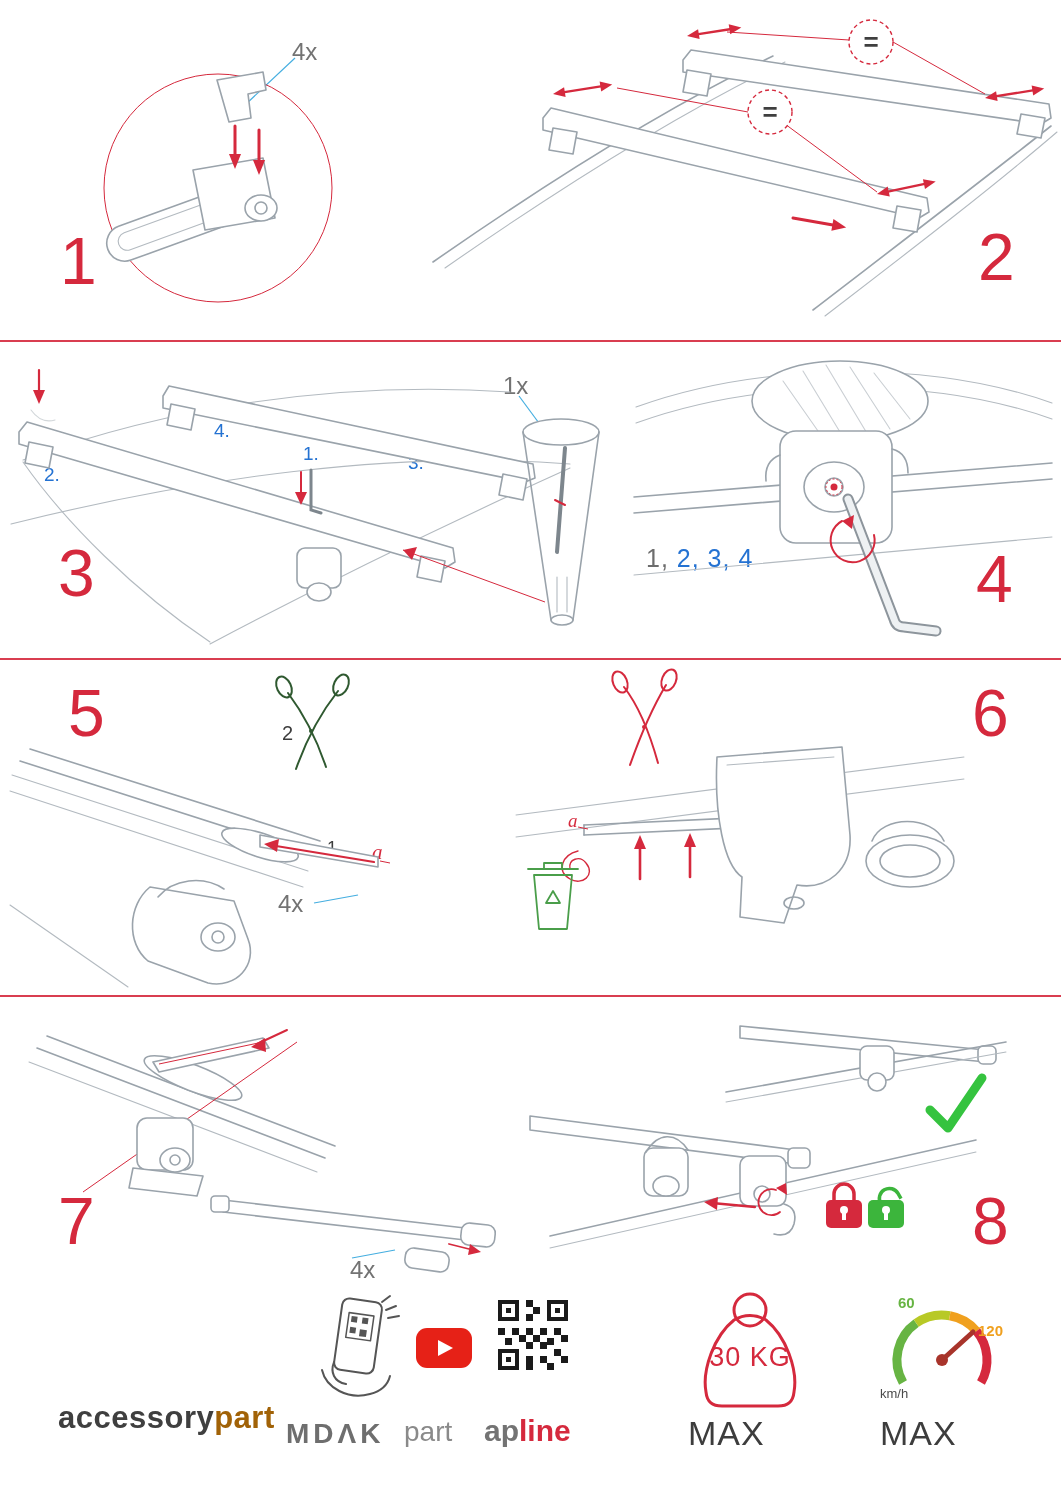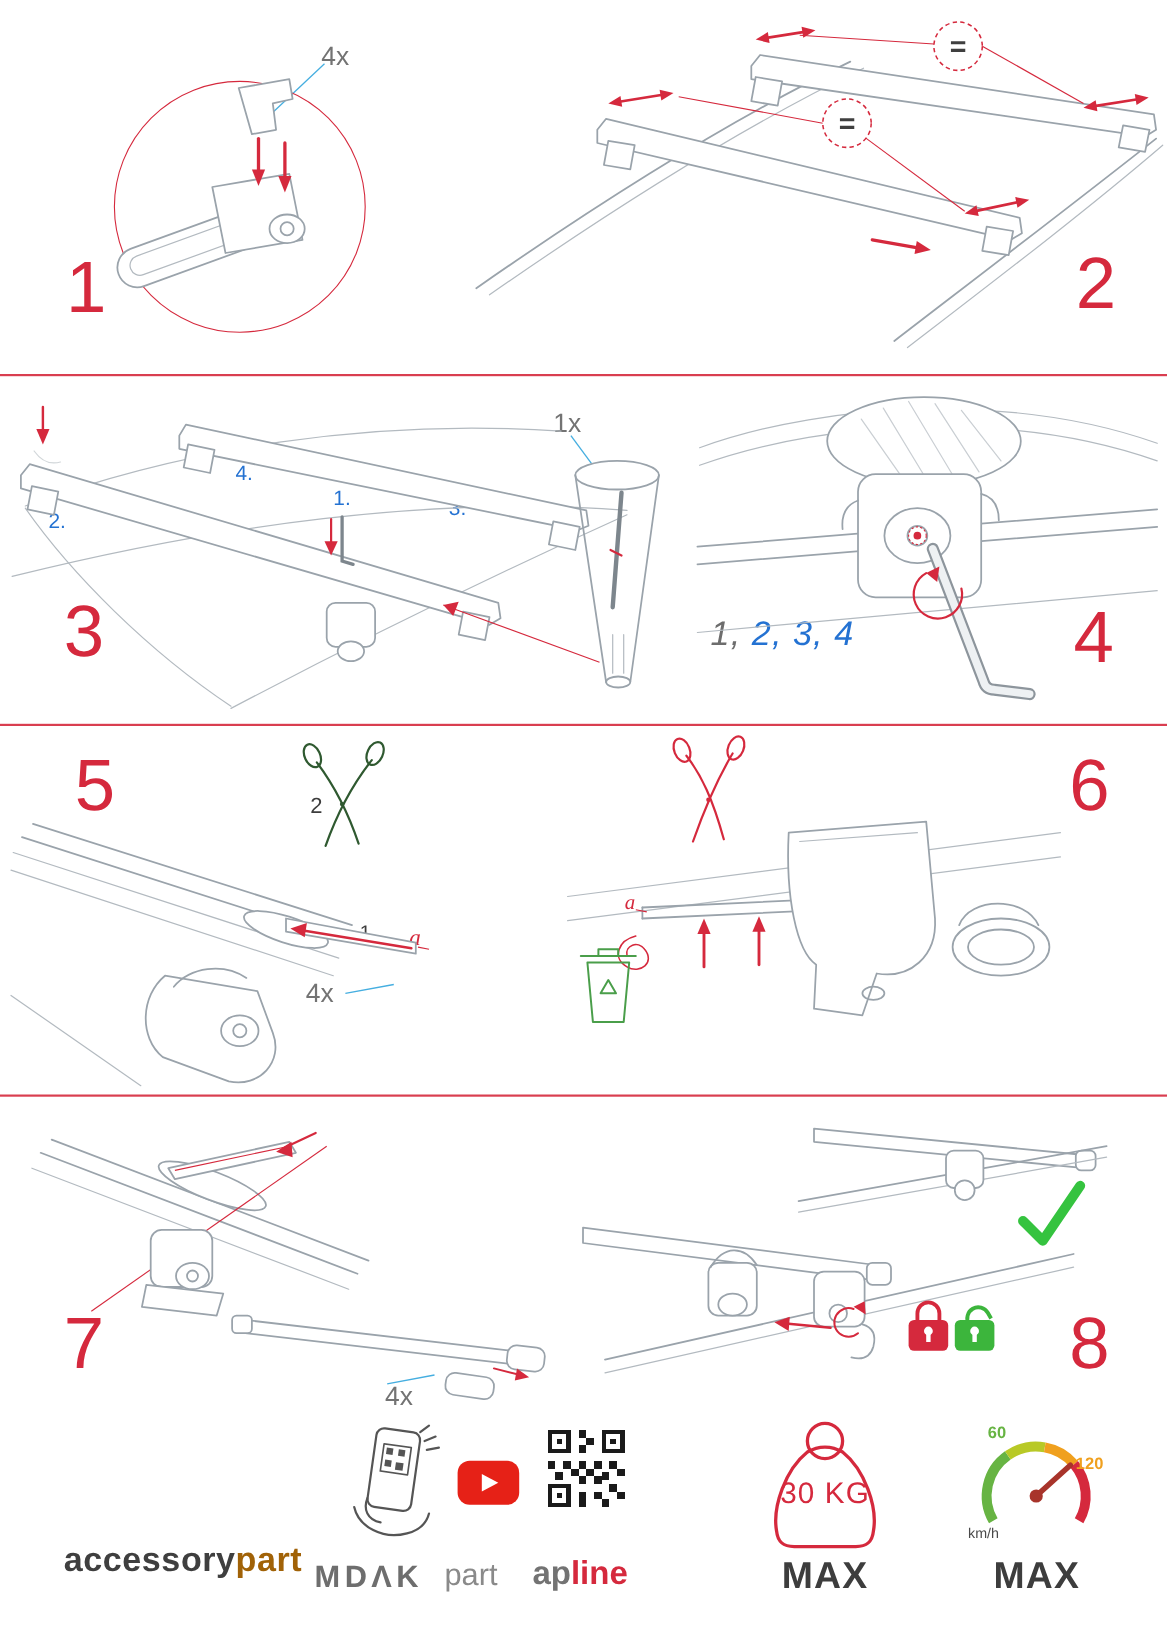--- a/index.html
+++ b/index.html
@@ -17,36 +17,36 @@
   .bl{stroke:#45aee0;fill:none;stroke-width:1.2}
   .grn{stroke:#2f5930;fill:none;stroke-width:2;stroke-linecap:round}
   .bing{stroke:#4a9e4a;fill:none;stroke-width:1.8;stroke-linecap:round;stroke-linejoin:round}
   .keyb{stroke:#8d959c;fill:none;stroke-width:11;stroke-linecap:round;stroke-linejoin:round}
   .keyf{stroke:#eef1f3;fill:none;stroke-width:7;stroke-linecap:round;stroke-linejoin:round}
   .eq{font-size:26px;font-weight:bold;fill:#3f3f3f;font-family:"Liberation Sans",sans-serif}
 
   .stepnum{position:absolute;font-size:66px;line-height:1;color:#d5293d;font-weight:400;}
   .qty{position:absolute;font-size:24px;color:#737373;}
   .ordlabel{position:absolute;font-size:19px;color:#2472d2;font-weight:500;}
-  .seq{position:absolute;left:646px;top:558px;font-size:31px;letter-spacing:1px;font-style:italic;}
+  .seq{position:absolute;left:646px;top:544px;font-size:25px;letter-spacing:1px;}
   .seq .sg{color:#6d6d6d}.seq .sb{color:#2472d2}
   .smalldark{position:absolute;color:#3d3d3d;}
   .alabel{position:absolute;color:#d5293d;font-family:"Liberation Serif",serif;font-style:italic;font-size:21px;}
 
   .product{position:absolute;left:58px;top:1320px;font-family:"DejaVu Sans Mono",monospace;
            font-weight:bold;font-size:52px;color:#2b2663;letter-spacing:1px;}
   .brandline{position:absolute;left:58px;top:1400px;font-size:31px;font-weight:bold;letter-spacing:.5px;}
   .brandline .bg{color:#3f3f3f}.brandline .br{color:#a16207}
   .logo-mdak{position:absolute;left:286px;top:1418px;font-size:28px;color:#6e6e6e;font-weight:bold;letter-spacing:4px;}
   .logo-ipqi{position:absolute;left:404px;top:1416px;font-size:28px;color:#8a8a8a;}
   .logo-apline{position:absolute;left:484px;top:1414px;font-size:30px;font-weight:bold;}
   .logo-apline .ag{color:#737373}.logo-apline .ar{color:#d5293d}
   .weightval{position:absolute;left:688px;top:1342px;width:124px;text-align:center;
              font-size:27px;color:#d5293d;letter-spacing:1px;}
-  .maxlabel{position:absolute;width:124px;text-align:center;font-size:34px;color:#3d3d3d;letter-spacing:1px;font-weight:bold;}
+  .maxlabel{position:absolute;width:124px;font-size:34px;color:#3d3d3d;letter-spacing:1px;}
   .gauge-num{position:absolute;font-size:15px;font-weight:bold;}
   .gauge-unit{position:absolute;left:880px;top:1386px;width:125px;font-size:13px;color:#4a4a4a;}
 </style>
 </head>
 <body>
 
 <div class="page">
 
   <div class="sep" style="top:340px"></div>
   <div class="sep" style="top:658px"></div>

